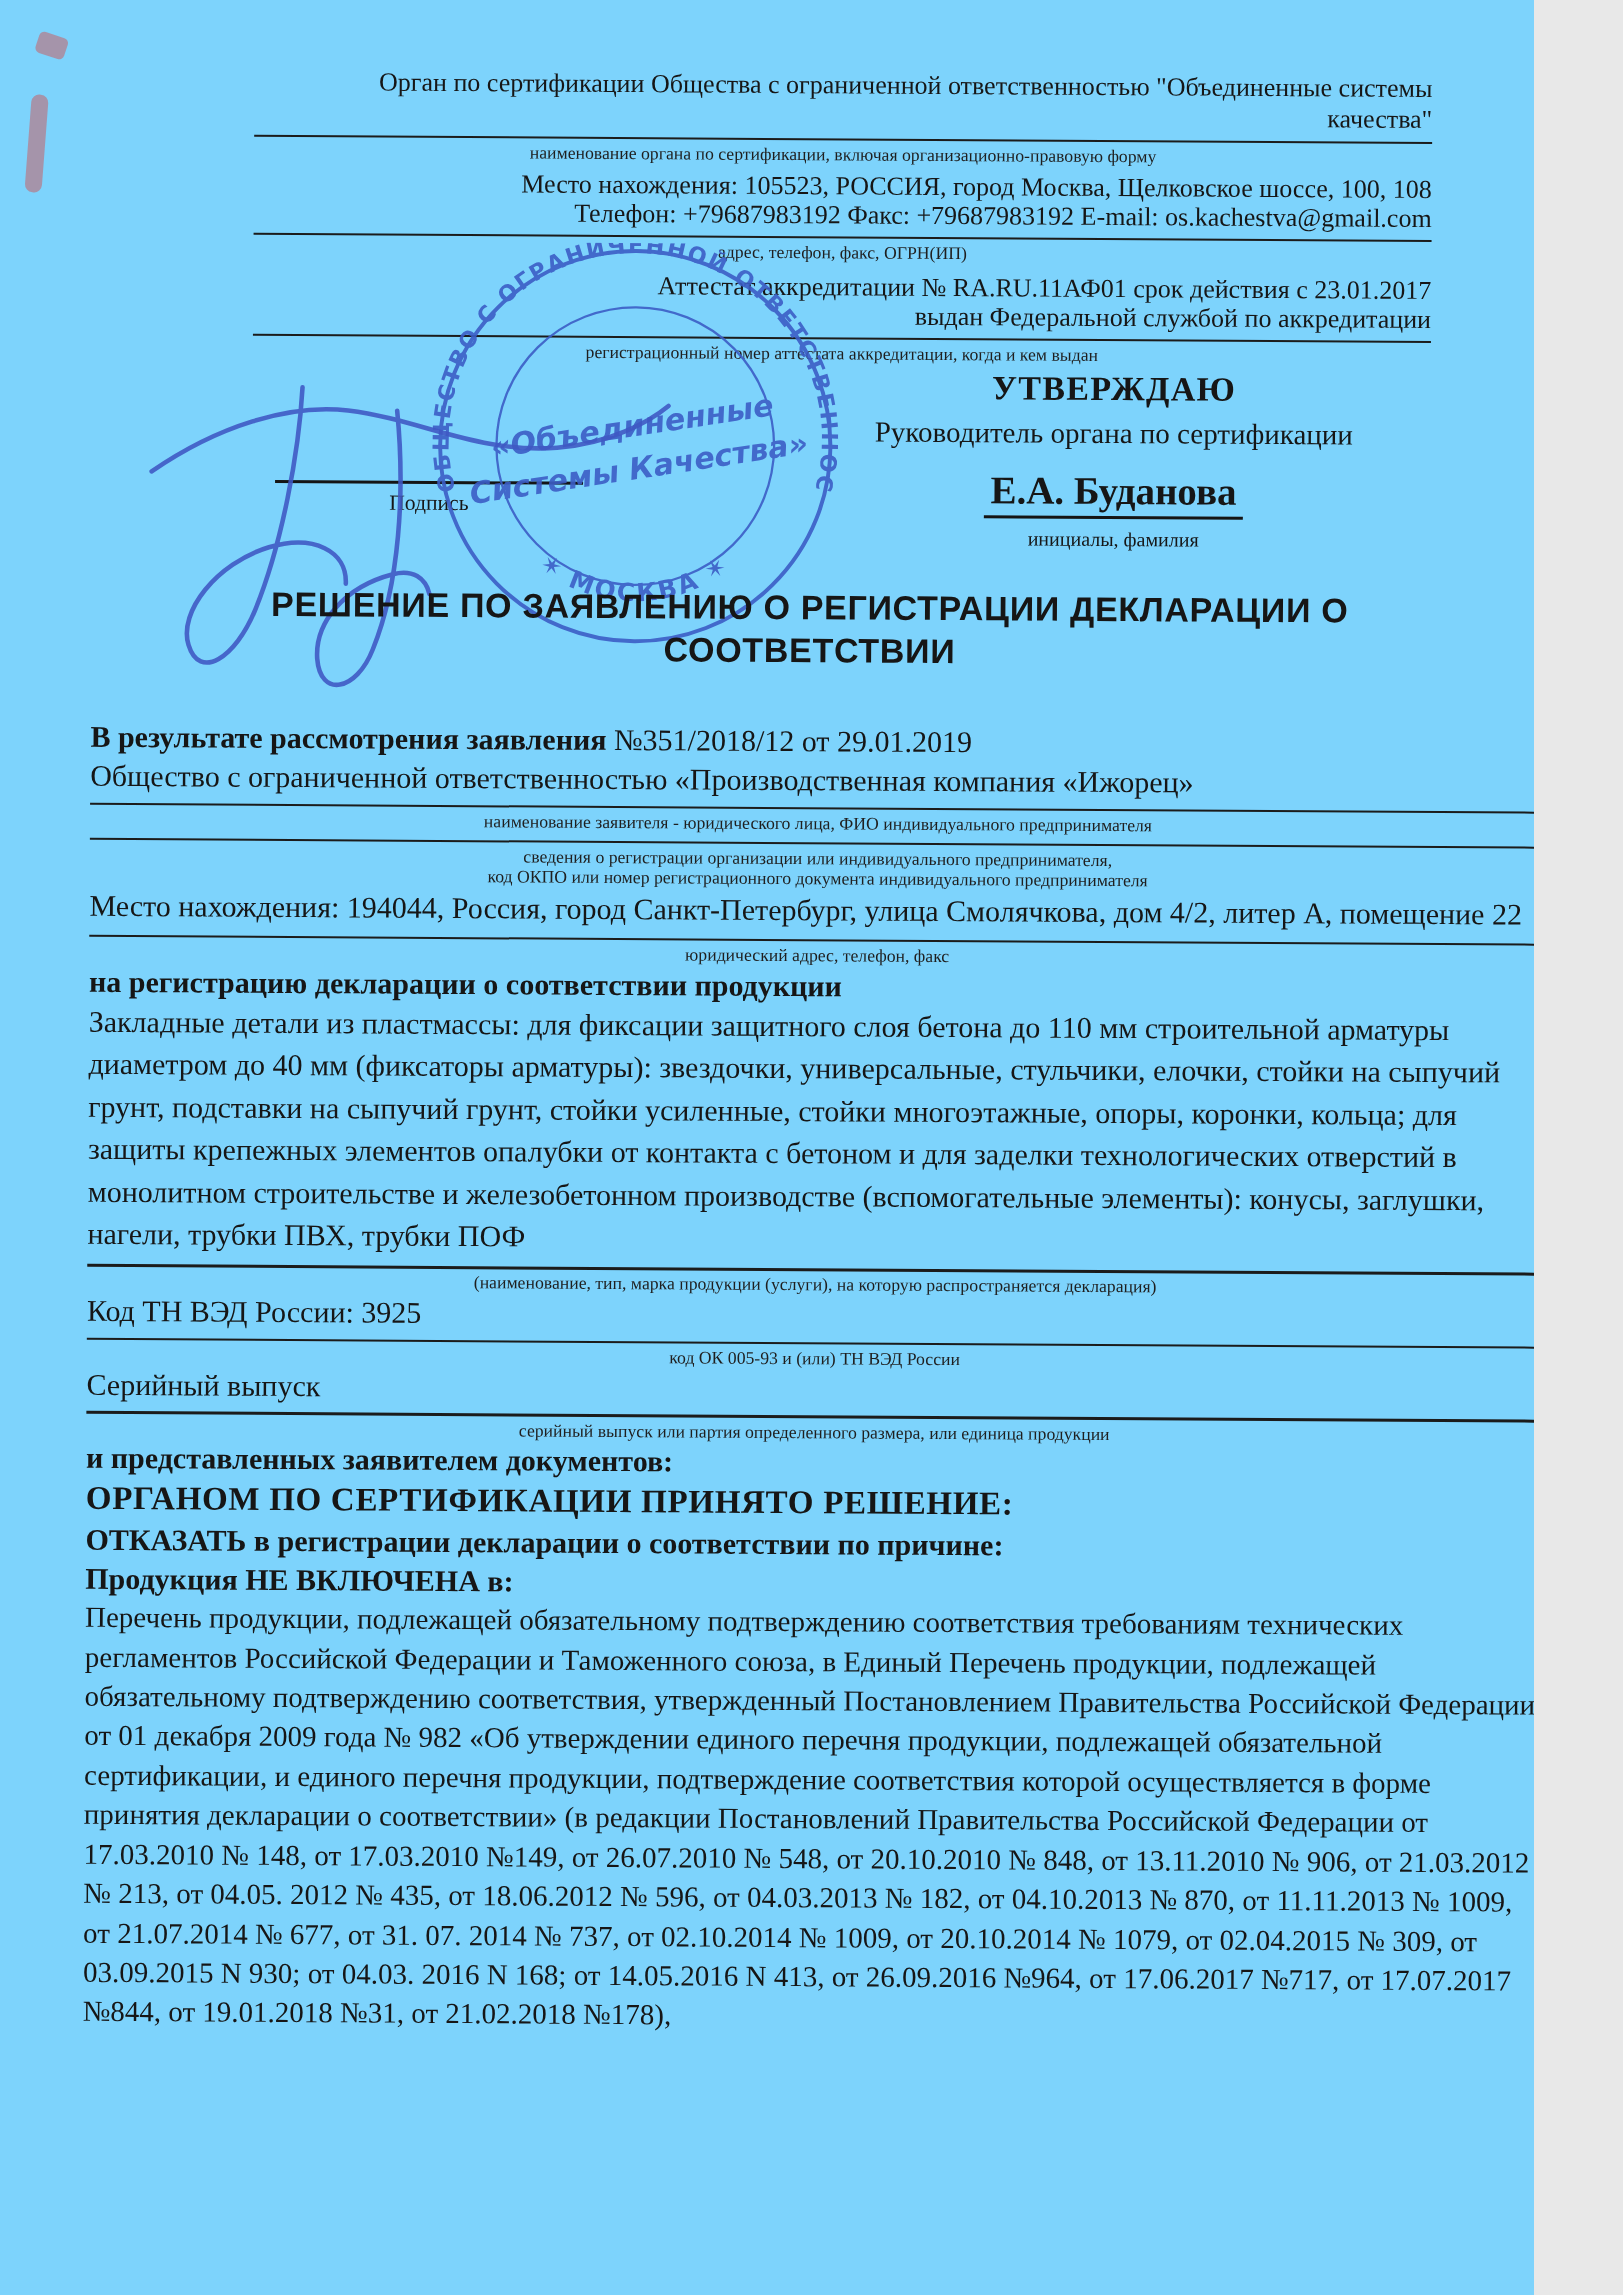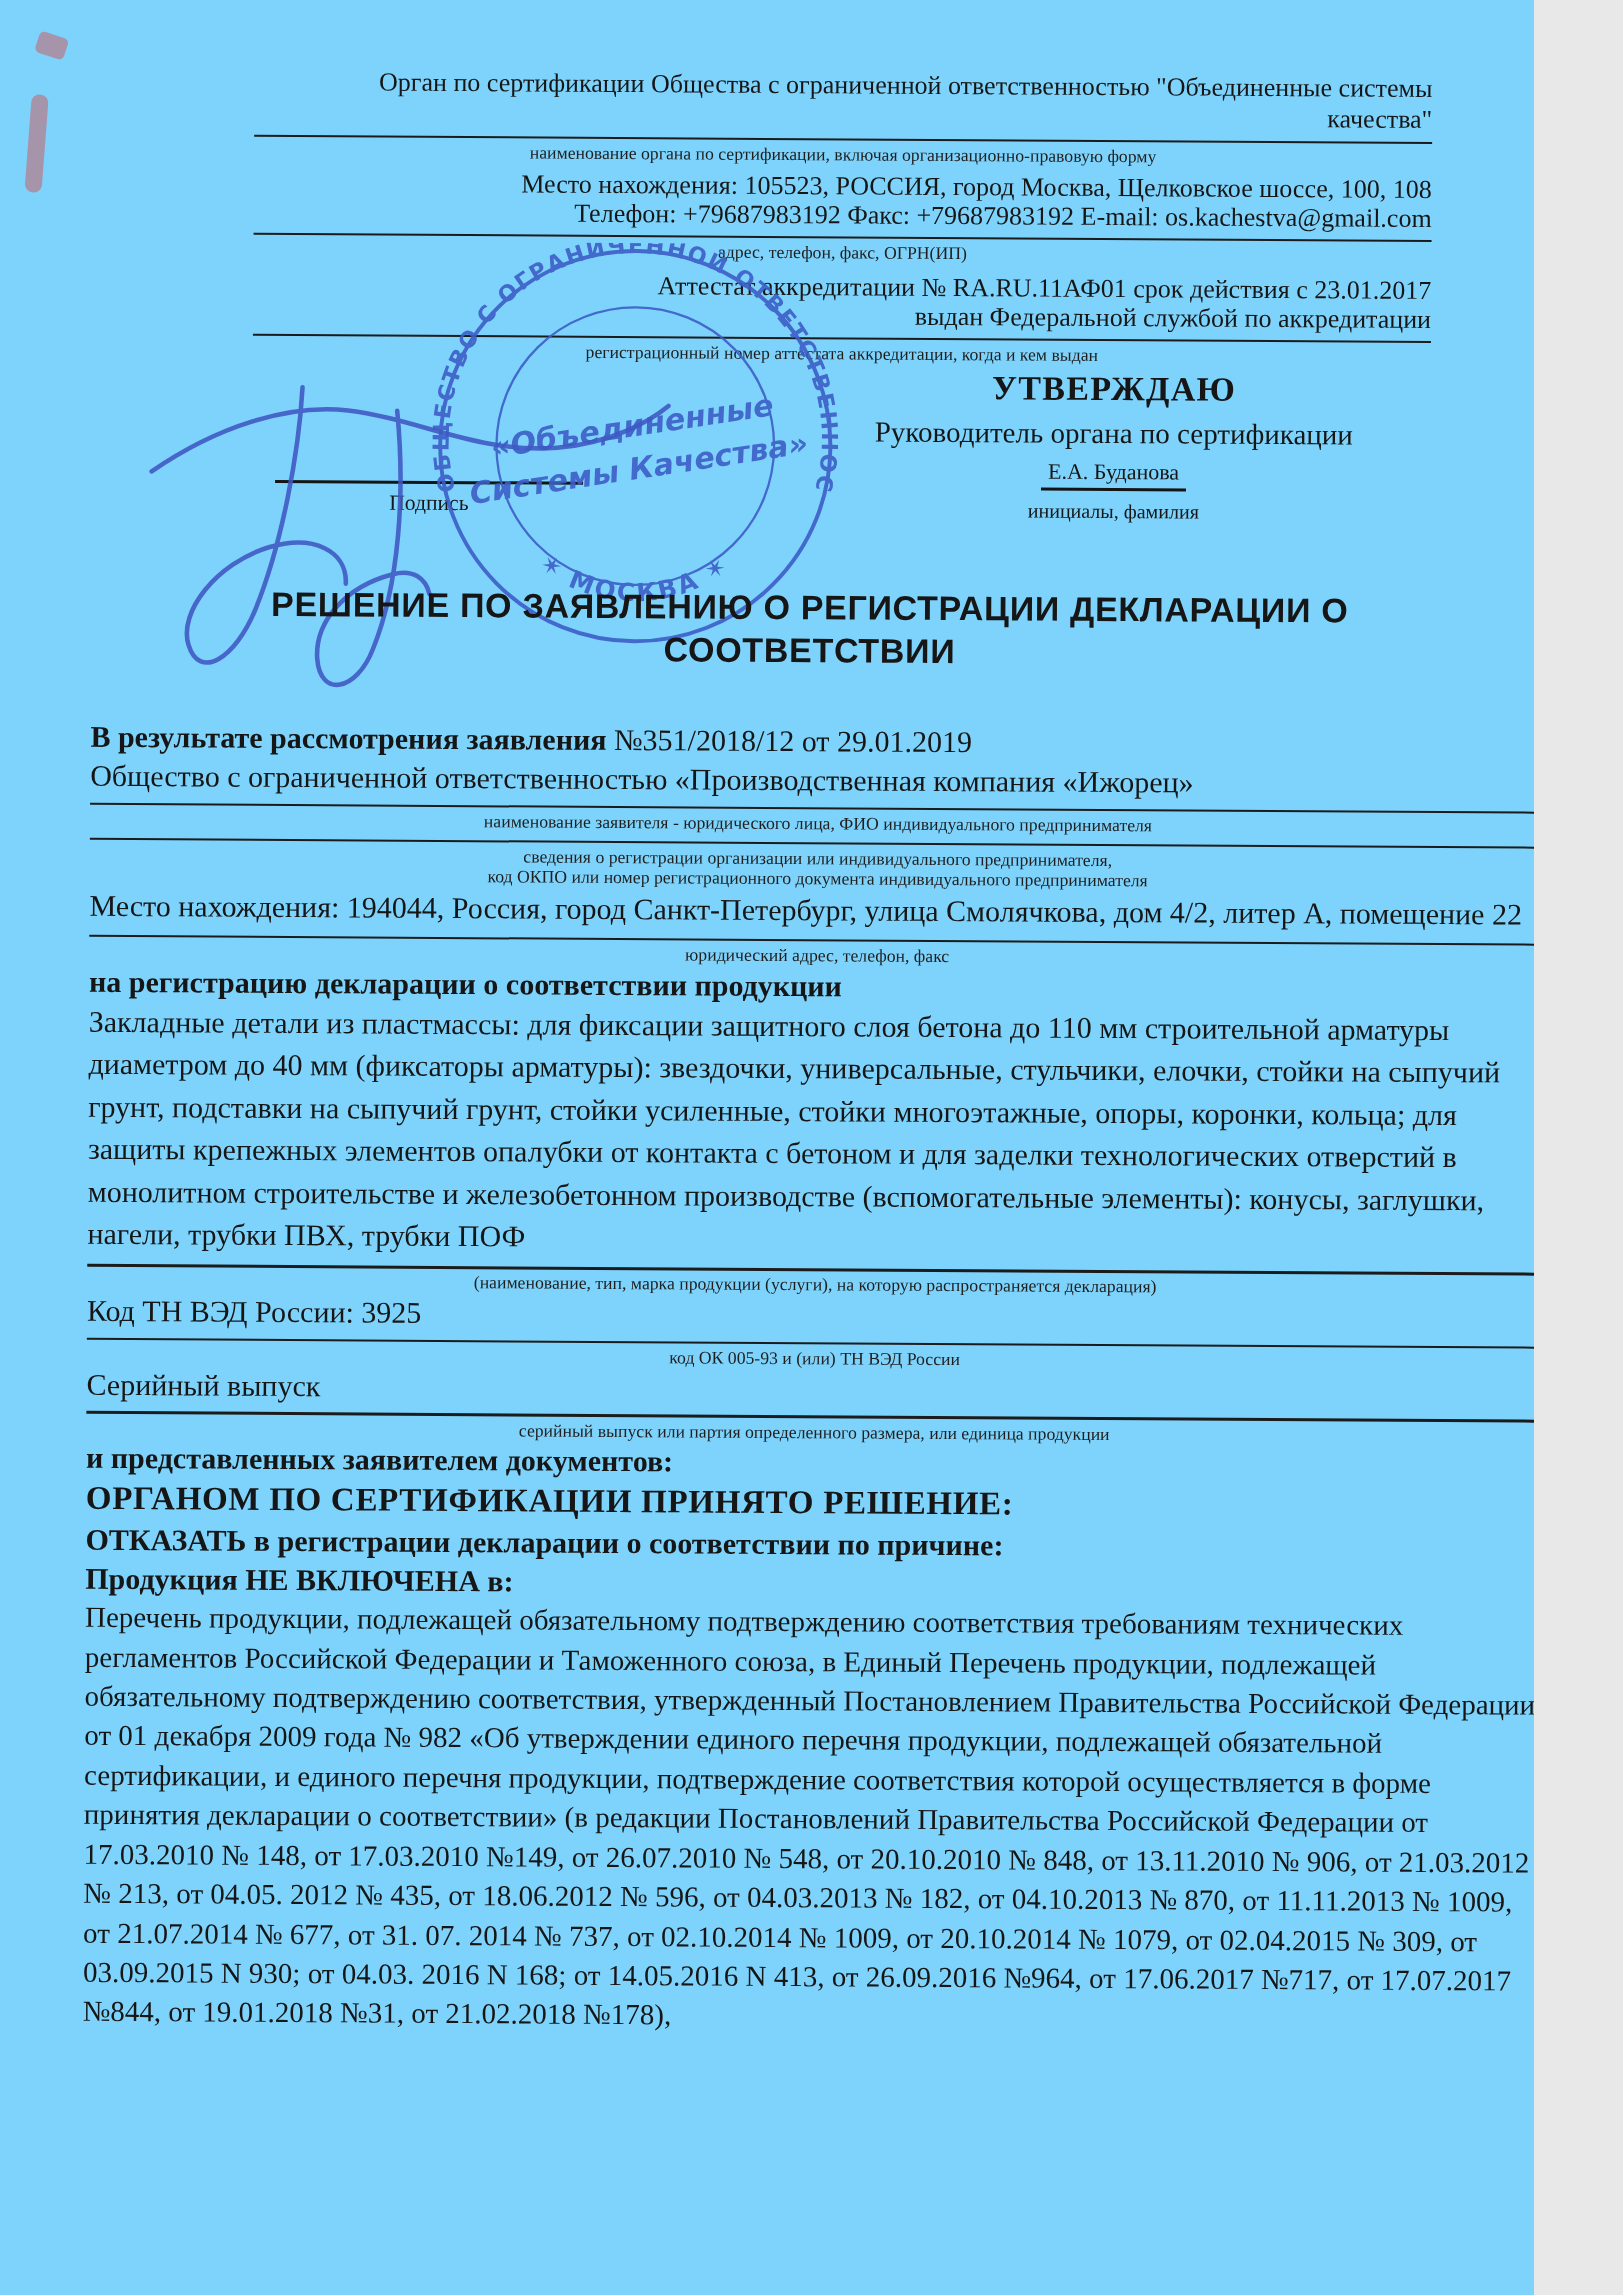--- a/index.html
+++ b/index.html
@@ -27,21 +27,21 @@
   .rule{height:2.6px;background:#1b1b1b;}
   .hb .rule{margin-top:6.5px;}
   .cap{text-align:center;font-size:17.7px;color:#1f1f1f;margin-top:3.9px;line-height:1.15;}
   .rline{text-align:right;font-size:26px;line-height:1.12;}
   .mt10{margin-top:6.5px;} .mt14{margin-top:9.2px;}
 
   
   .approval-block{position:absolute;left:848px;top:367px;width:537px;text-align:center;}
   .approve-heading{font-size:34px;font-weight:bold;letter-spacing:1.3px;}
   .approver-role{font-size:29px;margin-top:9.2px;}
-  .approver-name{display:inline-block;font-size:22px;font-weight:normal;margin-top:9px;
+  .approver-name{display:inline-block;font-size:39px;font-weight:bold;margin-top:18px;
     border-bottom:3.3px solid #141414;padding:0 6.5px 2.6px 6.5px;}
   .name-caption{font-size:20px;margin-top:9.2px;}
 
   
   .sign-line{position:absolute;left:278px;top:482px;width:308px;height:3.3px;background:#151515;}
   .sign-caption{position:absolute;left:278px;top:492px;width:308px;text-align:center;font-size:21.6px;}
   .stamp-svg{position:absolute;left:435px;top:243px;width:406px;height:406px;opacity:.9;}
   .sig-svg{position:absolute;left:141px;top:350px;width:537px;height:353px;opacity:.88;}
 
   

